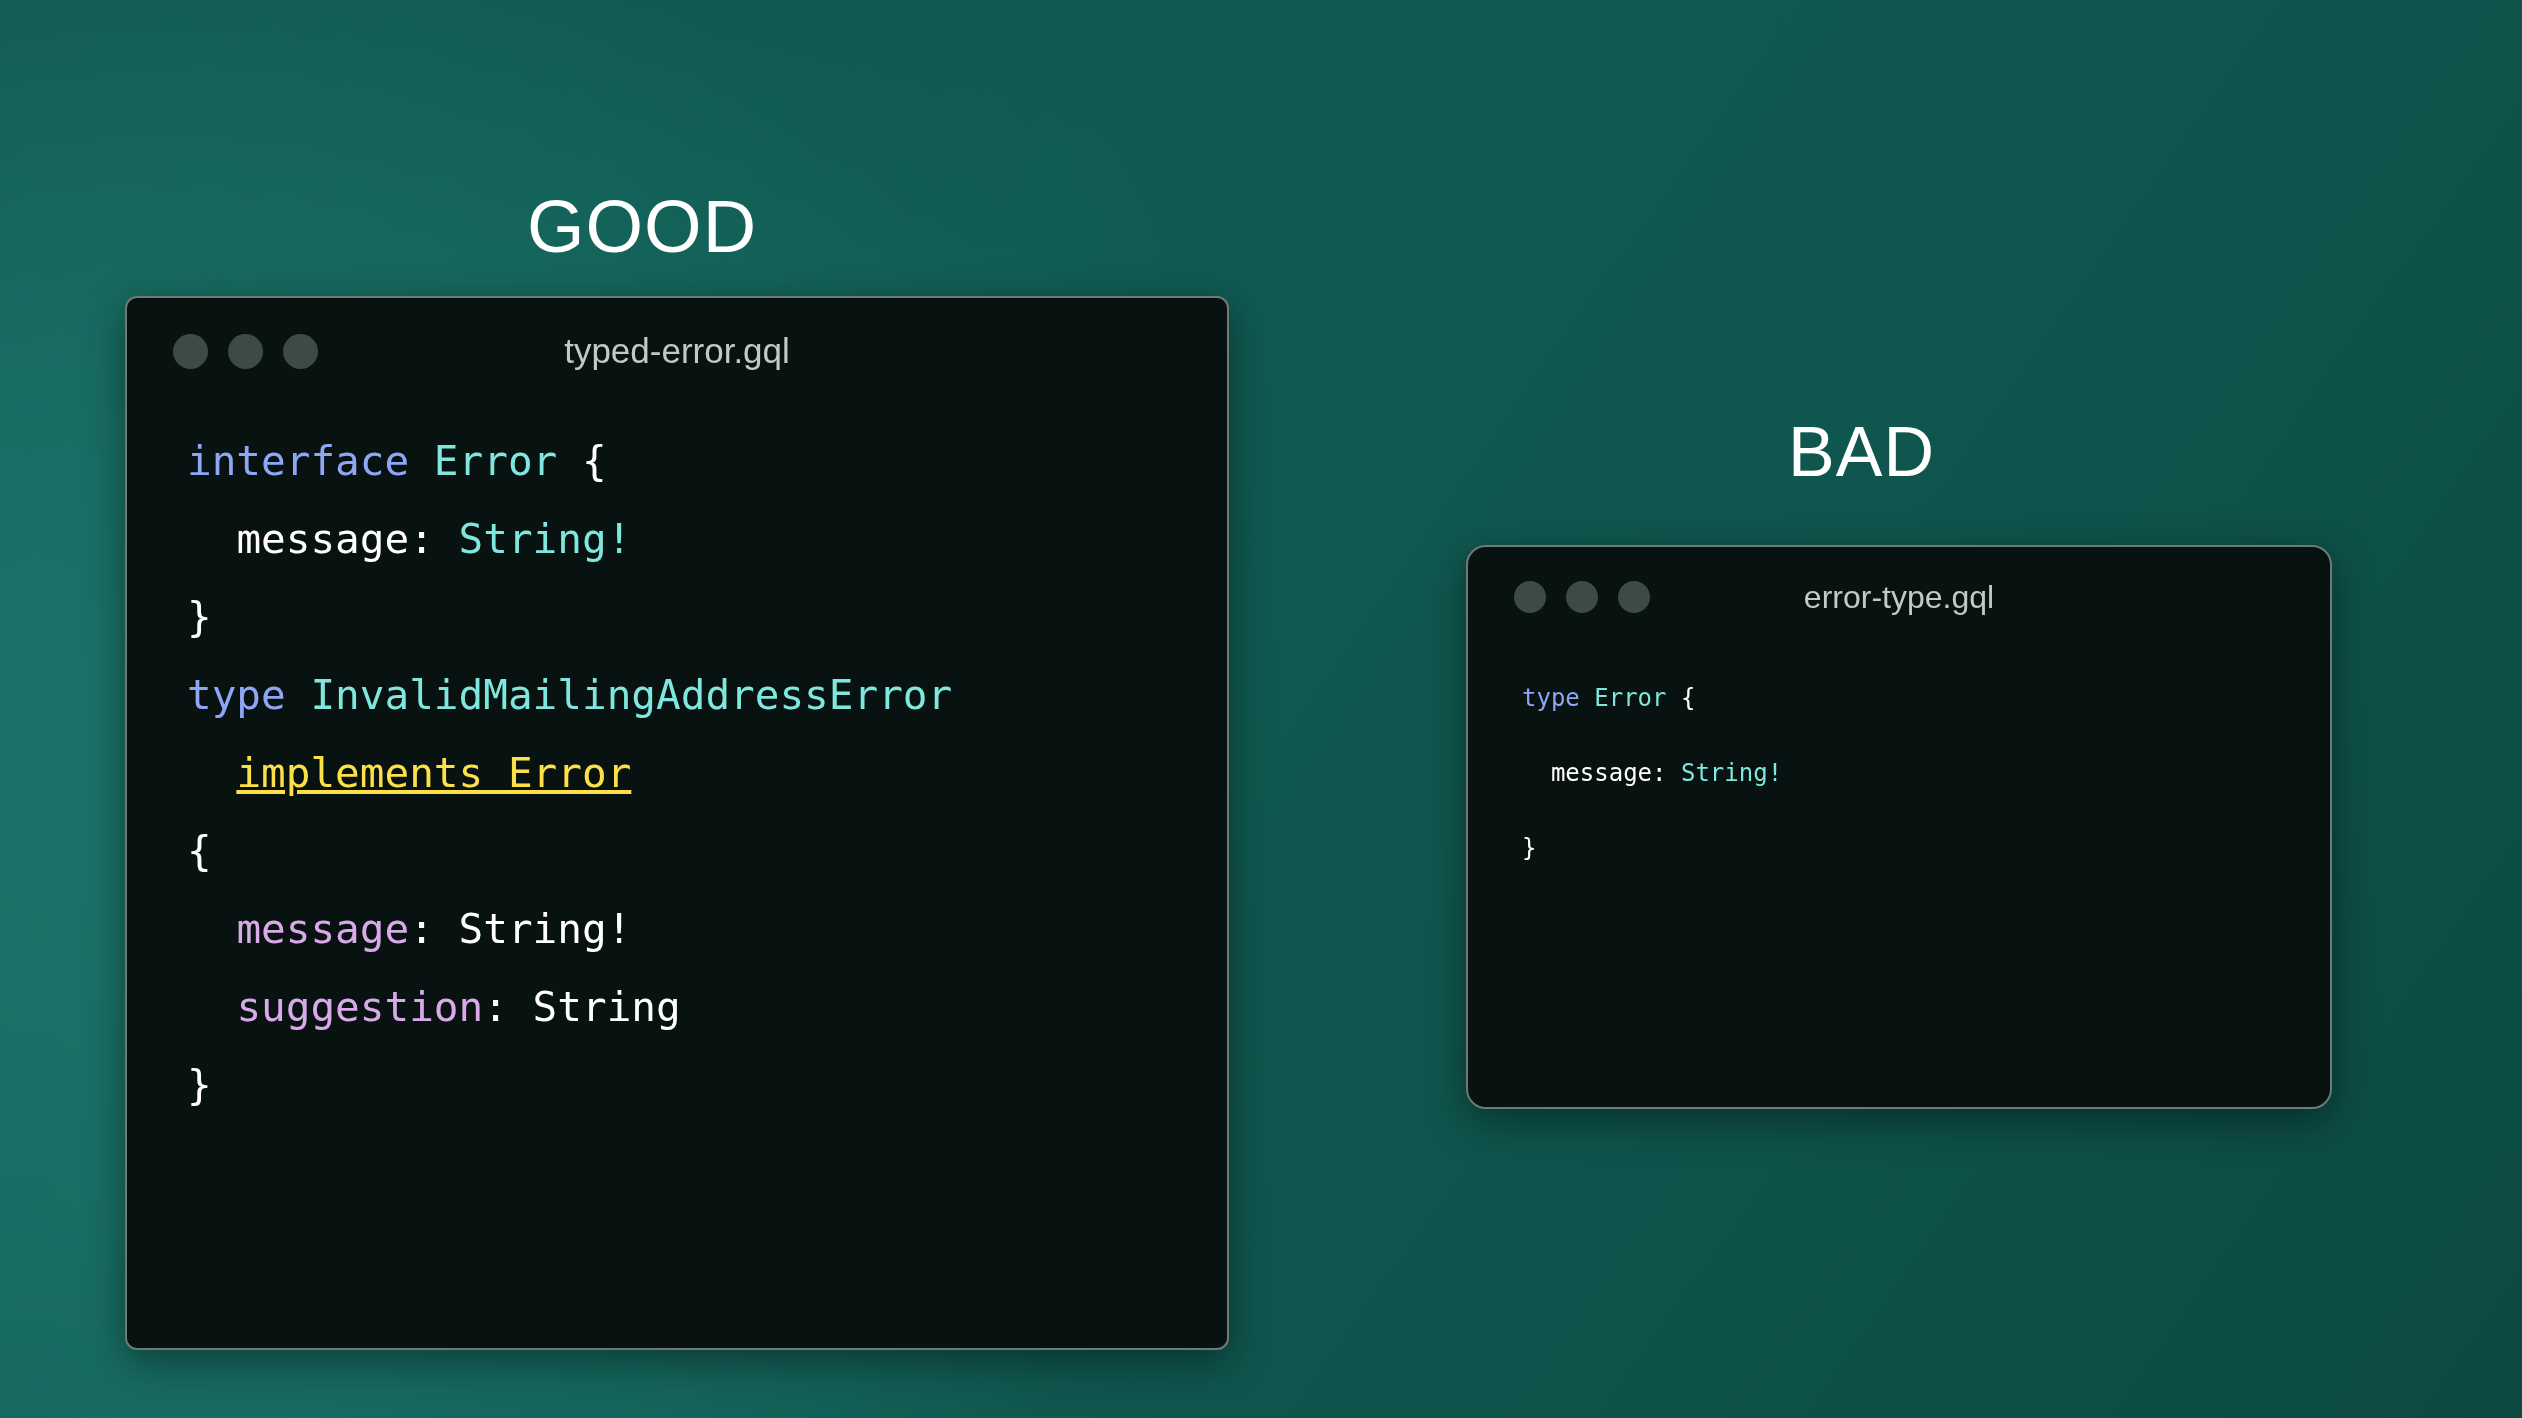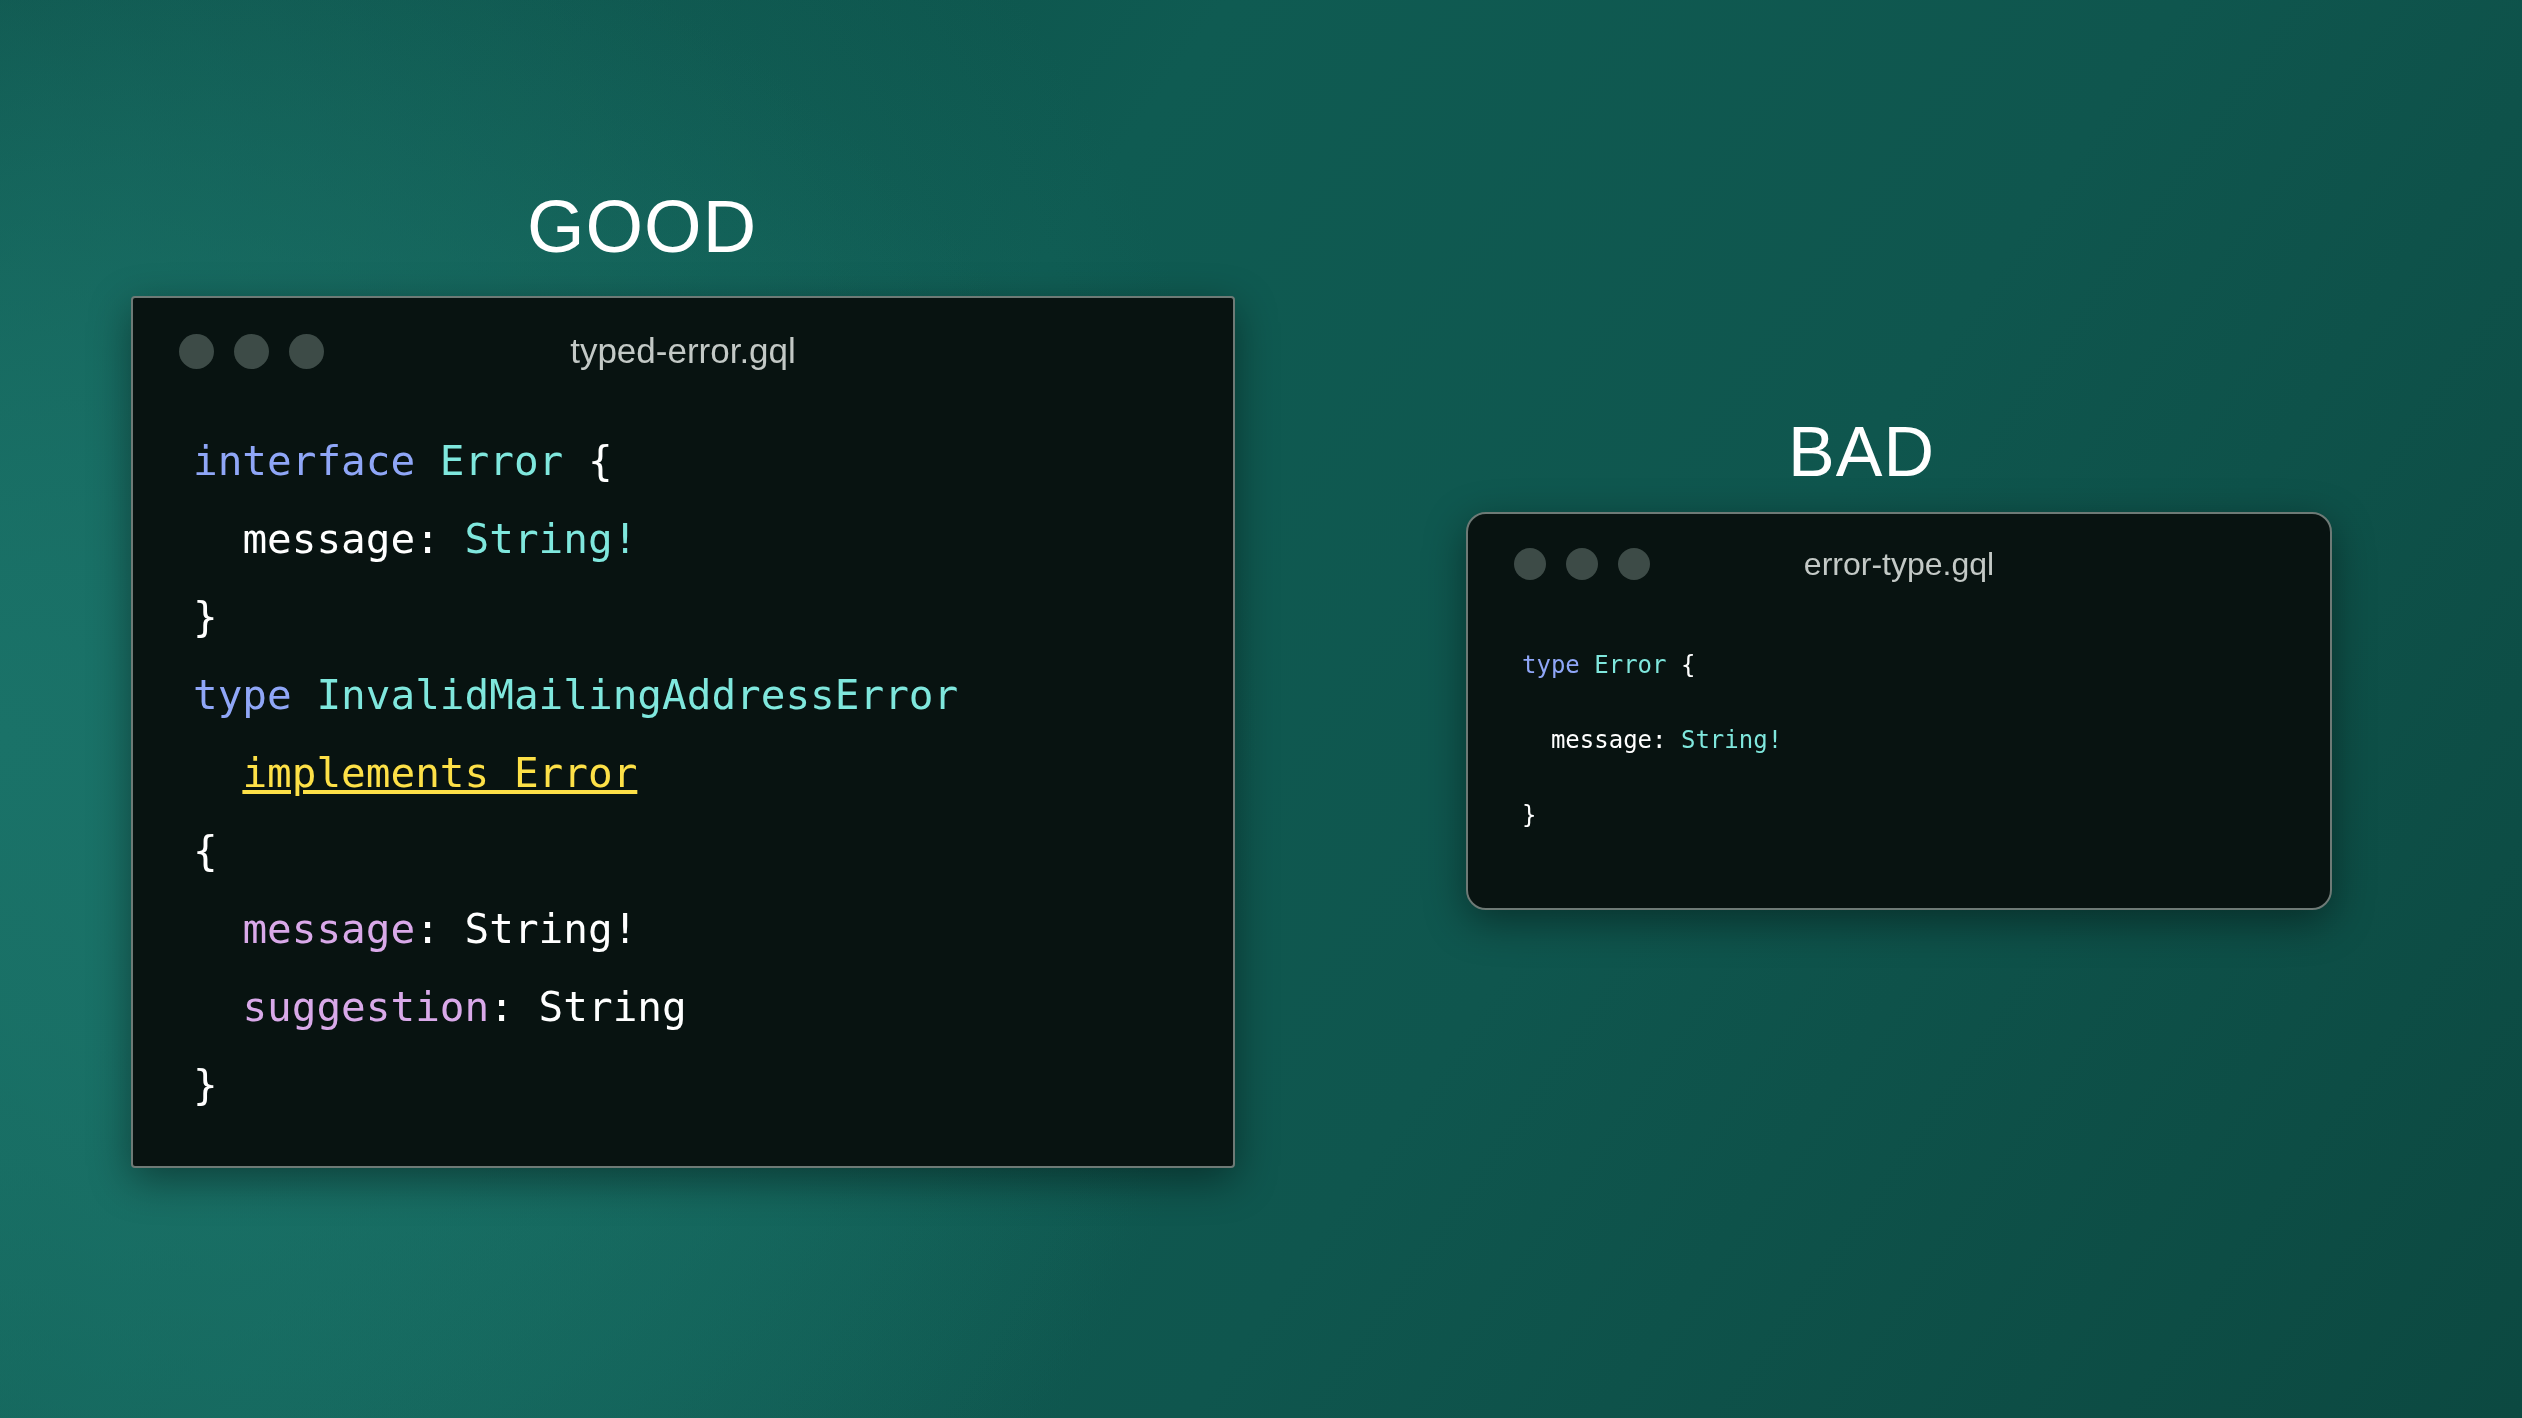--- a/index.html
+++ b/index.html
@@ -32,22 +32,22 @@
 
   
   .code-card {
     position:absolute;
     background:#081311;
     border:2px solid #6e7a76;
     border-radius:22px;
     box-shadow:0 12px 42px rgba(0,0,0,0.42);
     overflow:hidden;
   }
-  #card-good { left:131px; top:296px; width:1104px; height:872px; border-radius:4px; }
-  #card-bad  { left:1466px; top:512px; width:866px; height:398px; border-radius:20px; }
+  #card-good { left:125px; top:296px; width:1104px; height:1054px; border-radius:12px; }
+  #card-bad  { left:1466px; top:545px; width:866px; height:564px; border-radius:20px; }
 
   .card-titlebar {
     position:relative;
     display:flex;
     align-items:center;
     width:100%;
   }
   #card-good .card-titlebar { height:106px; padding:0 46px; }
   #card-bad  .card-titlebar { height:100px; padding:0 46px; }
 

